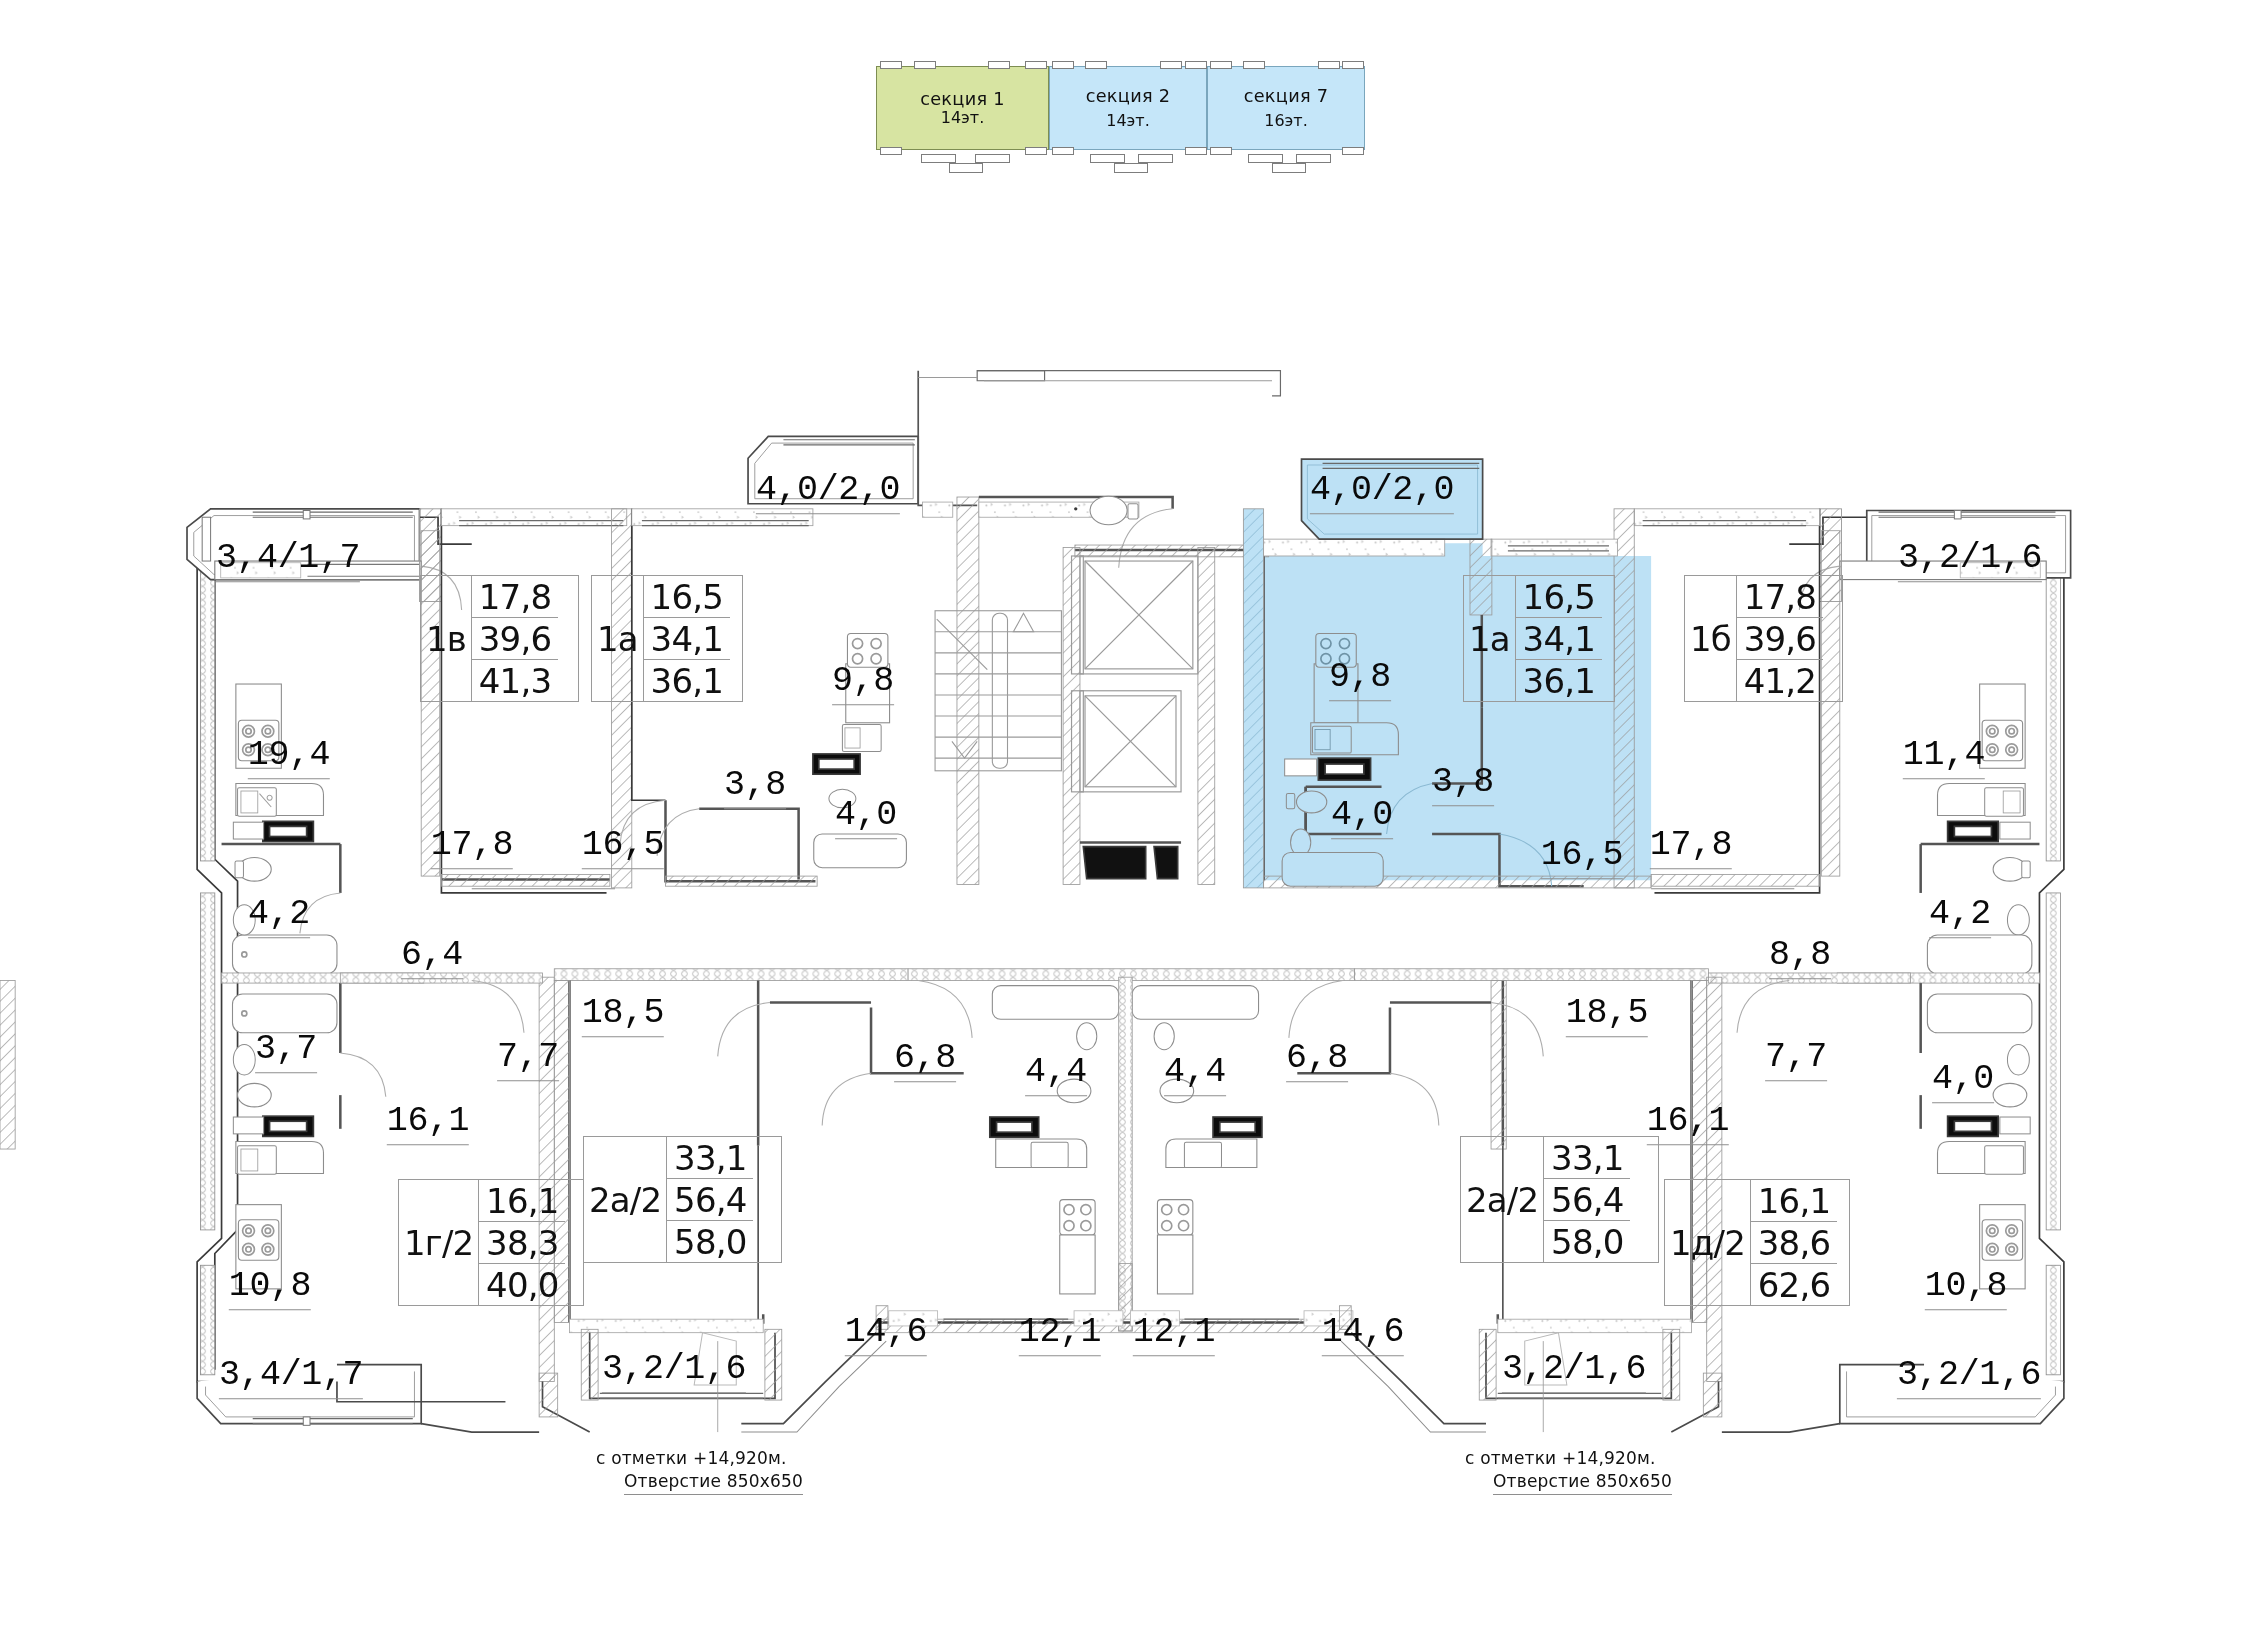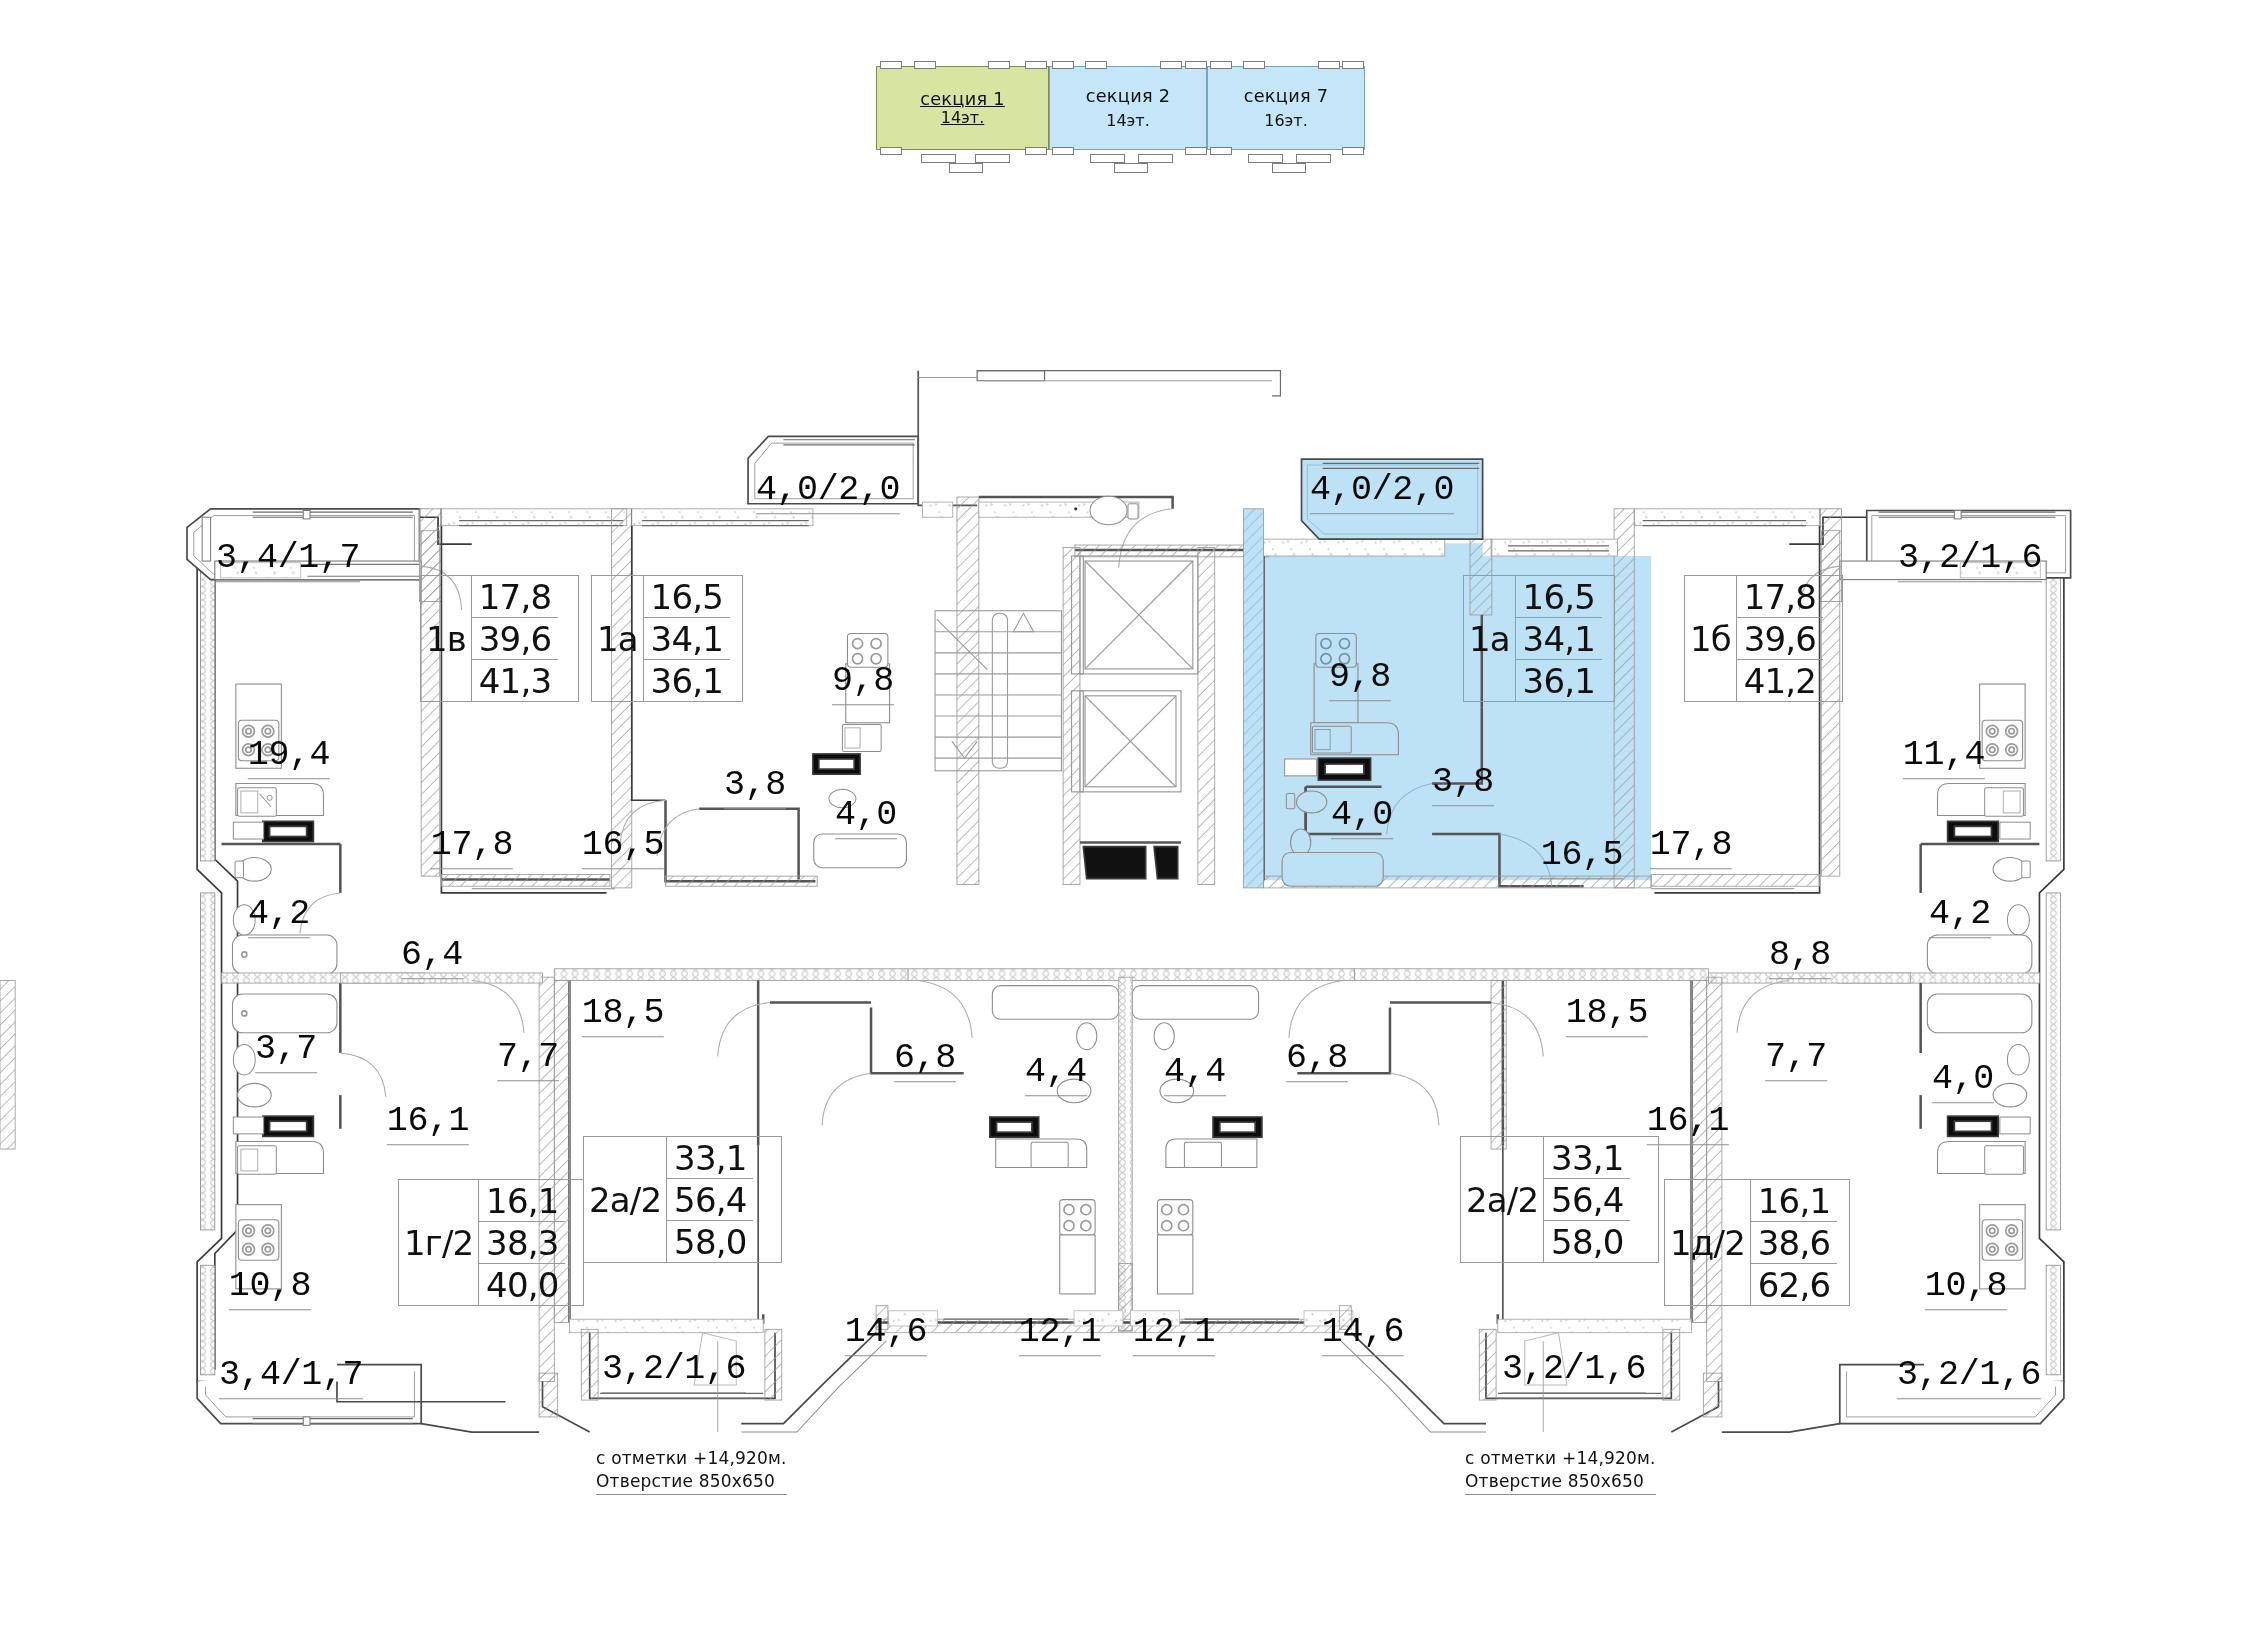--- a/index.html
+++ b/index.html
@@ -39,21 +39,21 @@
     text-align:center;
     letter-spacing:-0.4px;
   }
   .lab .u{display:block;border-bottom:1.1px solid #8e8e8e;margin-top:2.5px;height:0;}
   .lab.sz{font-size:35px;font-weight:400;font-family:Liberation Mono, monospace;}
   .note{
     position:absolute;font-size:17px;line-height:1.35;color:#111;white-space:nowrap;
     letter-spacing:0.2px;
   }
   .note .l1{display:block;}
-  .note .l2{display:block;border-bottom:1px solid #8e8e8e;padding-bottom:0.8px;}
+  .note .l2{display:block;border-bottom:1px solid #8e8e8e;padding-bottom:0.8px;margin-left:28px;}
 
   
   .spec{position:absolute;display:flex;border:1px solid #9a9a9a;background:transparent;}
   .spec .code{
     display:flex;align-items:center;justify-content:center;
     font-size:34px;padding:0 5px;letter-spacing:-0.8px;
   }
   .spec .nums{display:flex;flex-direction:column;border-left:1px solid #9a9a9a;}
   .spec .nums div{
     flex:1;display:flex;align-items:center;justify-content:center;
@@ -62,21 +62,21 @@
   .spec .nums div + div{border-top:1px solid #9a9a9a;}
   .spec.hl{background:rgba(173,216,240,0.0);}
 </style>
 </head>
 <body>
 
 <div id="stage">
 
   <div class="key" style="left:876px;top:66px;width:489px;height:84px;">
 
-    <div class="key-cell green" style="flex:0 0 173px;text-decoration:underline;">
+    <div class="key-cell green" style="flex:0 0 173px;">
       <span class="key-label">секция 1</span>
       <span class="key-floors">14эт.</span>
       <i class="key-nub" style="left:3.4px;top:-5.9px;width:22px;height:7.6px;"></i>
       <i class="key-nub" style="left:37px;top:-5.9px;width:22px;height:7.6px;"></i>
       <i class="key-nub" style="left:111px;top:-5.9px;width:22px;height:7.6px;"></i>
       <i class="key-nub" style="left:148px;top:-5.9px;width:22px;height:7.6px;"></i>
       <i class="key-nub" style="left:3.4px;bottom:-5.9px;width:22px;height:7.6px;"></i>
       <i class="key-nub" style="left:148px;bottom:-5.9px;width:22px;height:7.6px;"></i>
       <i class="key-nub" style="left:44px;bottom:-14.3px;width:35px;height:9.3px;"></i>
       <i class="key-nub" style="left:98px;bottom:-14.3px;width:35px;height:9.3px;"></i>

